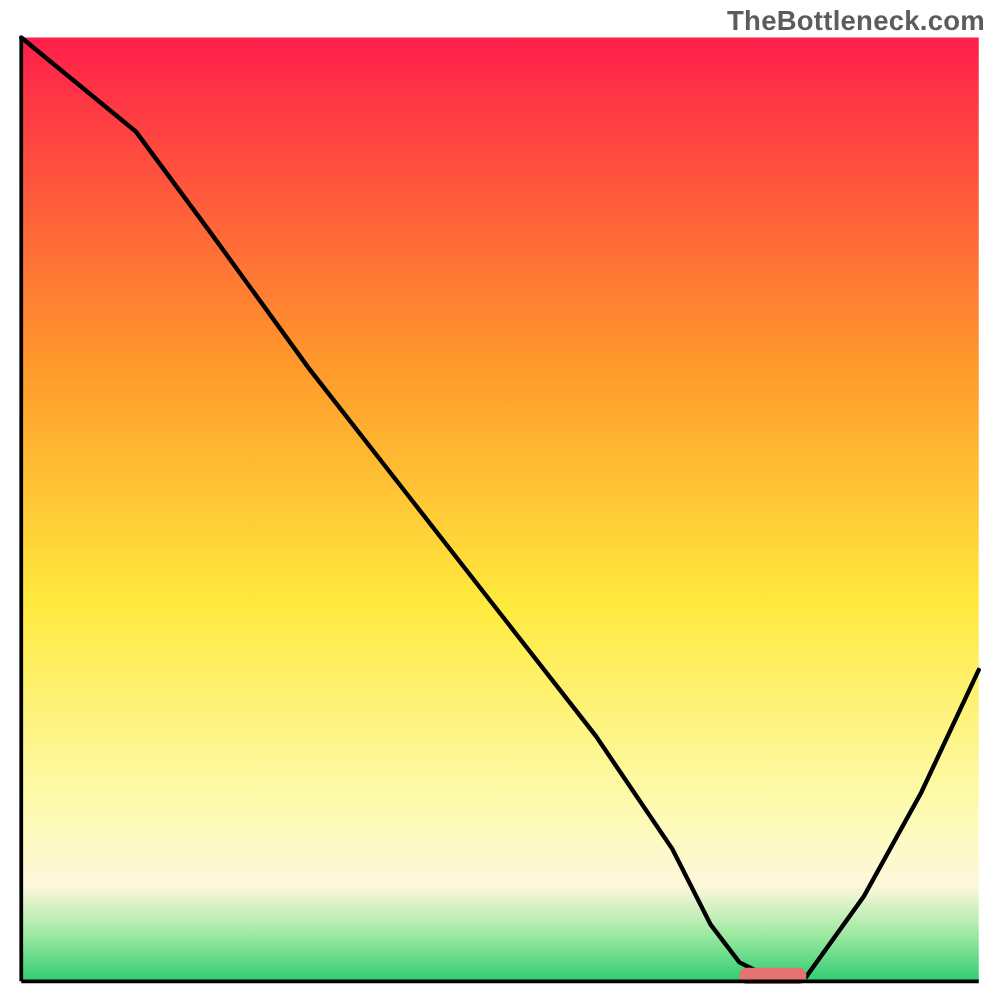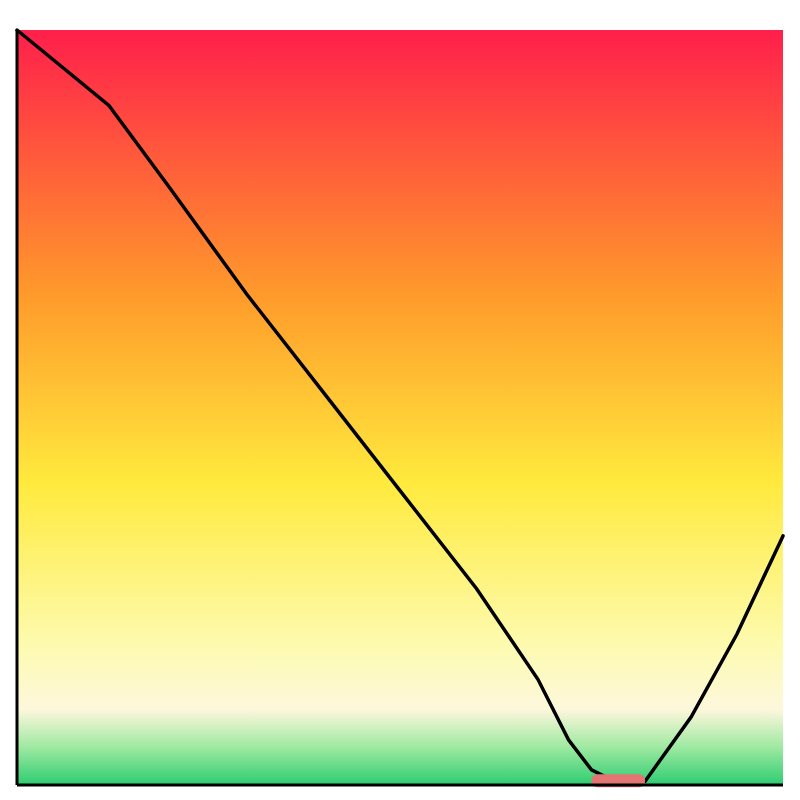--- a/index.html
+++ b/index.html
@@ -29,20 +29,21 @@
     position: absolute;
     top: 0;
     left: 0;
   }
 </style>
 </head>
 <body>
 
 <div class="chart-container">
 
+  <div class="watermark">TheBottleneck.com</div>
 
   <svg width="800" height="800" viewBox="0 0 800 800">
     <defs>
       <linearGradient id="bg-grad" x1="0" y1="0" x2="0" y2="1">
 
       <stop offset="0%" stop-color="#ff1f4b"></stop>
           <stop offset="35%" stop-color="#ff9a2b"></stop>
           <stop offset="60%" stop-color="#ffea3d"></stop>
           <stop offset="82%" stop-color="#fdfbb2"></stop>
           <stop offset="90%" stop-color="#fdf7dc"></stop>

